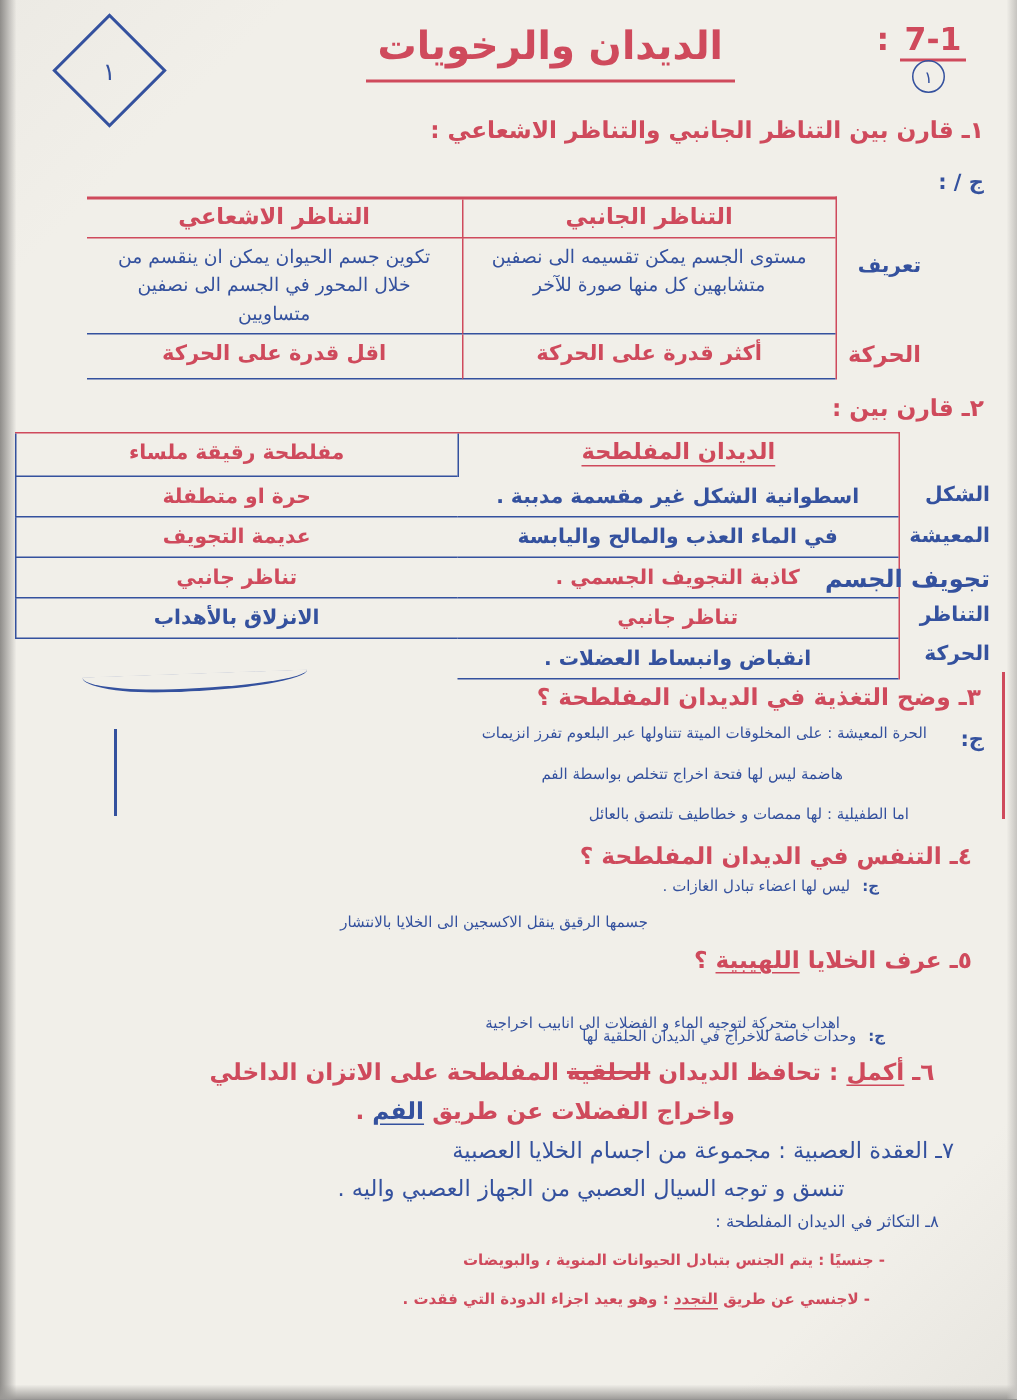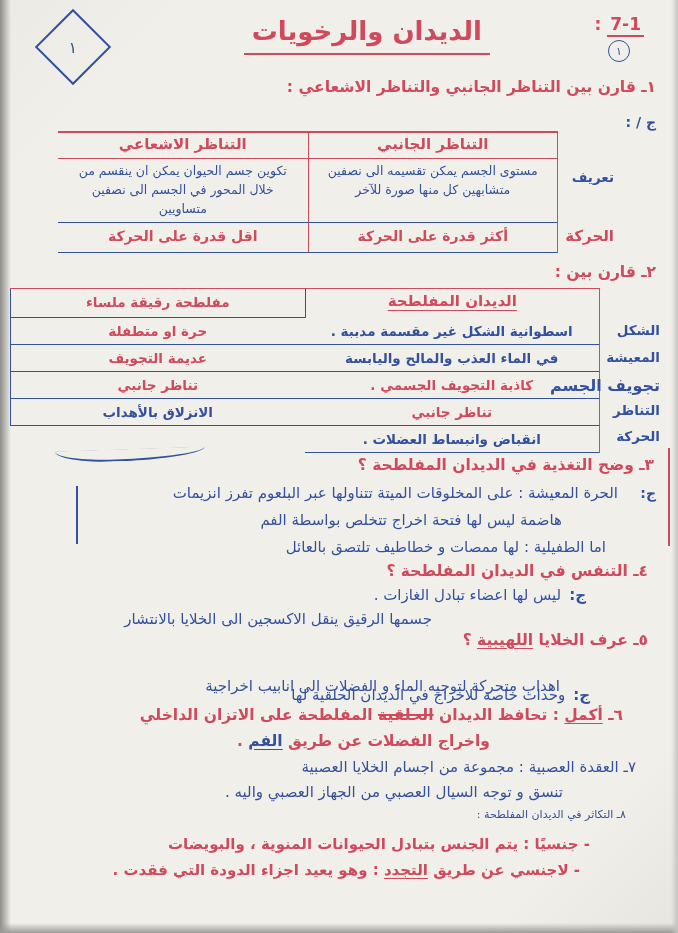--- a/index.html
+++ b/index.html
@@ -19,34 +19,34 @@
   .edge-bottom{position:absolute;left:0;right:0;bottom:0;height:10px;
     background:linear-gradient(0deg,#9c9a97 0%,rgba(156,154,151,0) 100%);}
   .edge-right{position:absolute;right:0;top:0;bottom:0;width:7px;
     background:linear-gradient(270deg,#c6c4c0 0%,rgba(198,196,192,0) 100%);}
   .abs{position:absolute;}
   .nowrap{white-space:nowrap;}
   .red{color:var(--red);}
   .blue{color:var(--blue);}
   .hand{letter-spacing:.3px;}
   
-  .corner{direction:ltr;font-weight:bold;font-size:17px;color:var(--red);}
+  .corner{direction:ltr;font-weight:bold;font-size:21px;color:var(--red);}
   .corner .ref{border-bottom:2px solid var(--red);padding:0 3px 1px 3px;}
   .circle-num{width:20px;height:20px;border:1.6px solid var(--blue);border-radius:50%;
     display:flex;align-items:center;justify-content:center;font-size:11px;color:var(--blue);}
   
   .title{font-size:26px;font-weight:bold;color:var(--red);border-bottom:2px solid var(--red);
     padding:0 8px 7px 8px;}
   
   .diamond{width:50px;height:50px;border:2px solid var(--blue);transform:rotate(45deg);
     display:flex;align-items:center;justify-content:center;}
   .diamond span{transform:rotate(-45deg);font-size:16px;color:var(--blue);}
   
   .qline{font-size:15.5px;font-weight:bold;}
-  .aline{font-size:15px;}
+  .aline{font-size:10px;}
   .marker{font-weight:bold;margin-left:8px;}
   
   .tblwrap{display:flex;direction:rtl;align-items:stretch;}
   .labelcol{position:relative;flex:0 0 62px;}
   .labelcol .lab{position:absolute;right:6px;white-space:nowrap;font-size:13.5px;font-weight:bold;}
   .grid{display:grid;direction:rtl;flex:1;}
   .t1{grid-template-columns:1fr 1fr;grid-template-rows:26px 64px 30px;
     border-top:2px solid var(--red);border-left:none;border-inline-start:1.6px solid var(--red);}
   .t1 .hcell{color:var(--red);font-weight:bold;font-size:15px;text-align:center;padding-top:2px;
     border-bottom:1.5px solid var(--red);}

